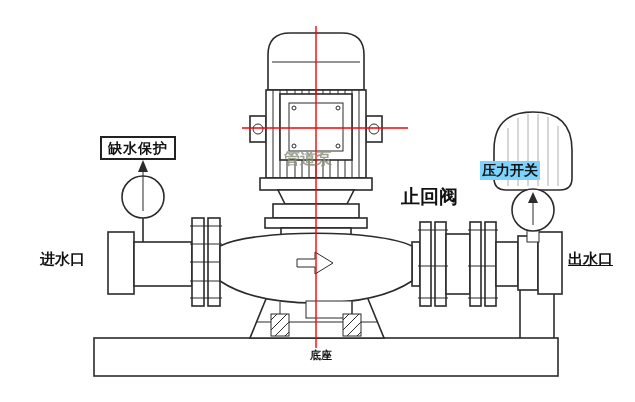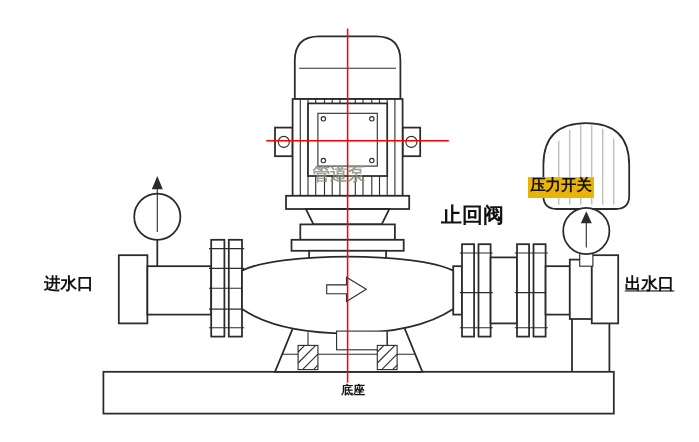--- a/index.html
+++ b/index.html
@@ -15,21 +15,21 @@
   .shade { fill:none; stroke:#9a9a9a; stroke-width:0.8; }
   .dark { fill:#2b2b2b; stroke:none; }
   .lbl {
     position:absolute; color:#111; font-weight:bold; white-space:nowrap;
     font-size:15px; line-height:1.2; z-index:3;
   }
   .lbl-boxed {
     border:2px solid #222; background:#fff; padding:2px 6px 1px 6px;
     font-size:14px; letter-spacing:1px;
   }
-  .lbl-onwhite { background:#eab308; padding:1px 2px; font-size:14px;font-family:Liberation Mono, monospace; }
+  .lbl-onwhite { background:#7dd3fc; padding:1px 2px; font-size:14px; }
   .watermark {
     position:absolute; z-index:2; font-size:16px; font-weight:bold;
     color:rgba(140,146,128,0.85); white-space:nowrap;
   }
 </style>
 </head>
 <body>
 
 <div class="stage">
 
@@ -164,20 +164,21 @@
     <path d="M281,259 L299,259 L299,252 L317,263 L299,274 L299,267 L281,267 Z" class="wtt"></path>
 
     <g>
       <line x1="300" y1="26" x2="300" y2="348" stroke-width="1.4" fill="none" stroke="#ff0000"></line>
       <line x1="226" y1="128" x2="392" y2="128" stroke-width="1.4" fill="none" stroke="#ff0000"></line>
     </g>
   </svg>
 
   <div class="watermark" style="left:268px; top:149px;">管道泵</div>
 
+  <div class="lbl lbl-boxed" style="left:84px; top:136px;">缺水保护</div>
 
   <div class="lbl" style="left:24px; top:250px;">进水口</div>
 
   <div class="lbl" style="left:385px; top:186px; font-size:19px;">止回阀</div>
 
   <div class="lbl lbl-onwhite" style="left:464px; top:161px;">压力开关</div>
 
   <div class="lbl" style="left:552px; top:250px;text-decoration:underline;">出水口</div>
 
   <div class="lbl" style="left:294px; top:349px; font-size:11px;">底座</div>

